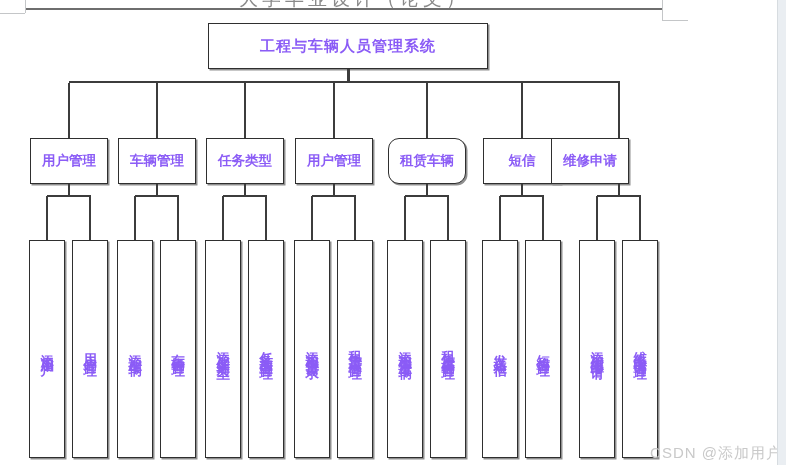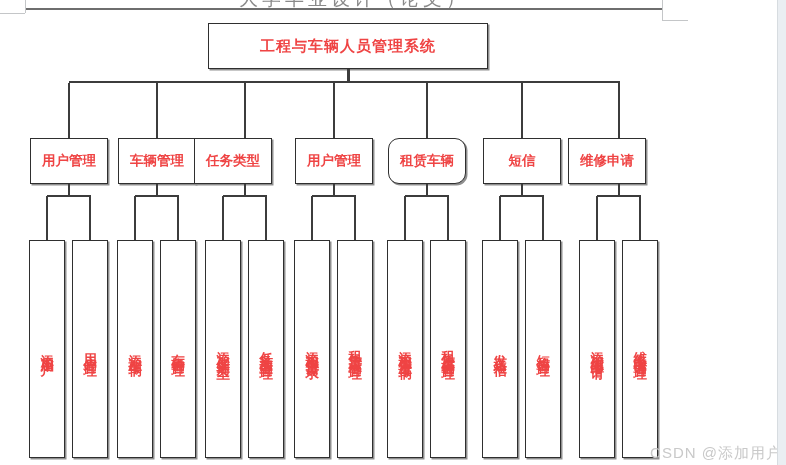--- a/index.html
+++ b/index.html
@@ -10,21 +10,21 @@
   .doc-header{position:absolute; left:239px; top:-14px; font-size:19px; letter-spacing:4px;
               color:#8a8a8a; white-space:nowrap; font-family:"Liberation Serif", serif;}
   .header-rule{position:absolute; left:25px; top:8px; width:637px; height:2px; background:#6e6e6e;}
 
   
   .mark{position:absolute; background:#c4c6c8;}
 
   
   .box{position:absolute; background:#ffffff; border:1.6px solid #2f2f2f;
        box-shadow:1.5px 1.5px 0 #8f8f8f; display:flex; align-items:center; justify-content:center;
-       font-weight:bold; color:#ef4444; box-sizing:border-box; text-align:center;}
+       font-weight:bold; color:#8b5cf6; box-sizing:border-box; text-align:center;}
   .root{left:208px; top:23px; width:280px; height:46px; font-size:15px; letter-spacing:1px;}
   .l2{top:138px; width:78px; height:46px; font-size:13.5px;}
   .l3{top:240px; width:36px; height:218px; font-size:13.5px;}
   .v{writing-mode:vertical-rl; text-orientation:upright; letter-spacing:3px; line-height:1;}
 
   
   .ln{position:absolute; background:#3c3c3c;}
 
   
   .scrollbar{position:absolute; right:0; top:0; width:8px; height:465px; background:#eaeef2;
@@ -54,25 +54,25 @@
   <div class="ln" style="left:68px;  top:83px; width:2px; height:55px;"></div>
   <div class="ln" style="left:156px; top:83px; width:2px; height:55px;"></div>
   <div class="ln" style="left:244px; top:83px; width:2px; height:55px;"></div>
   <div class="ln" style="left:333px; top:83px; width:2px; height:55px;"></div>
   <div class="ln" style="left:426px; top:83px; width:2px; height:55px;"></div>
   <div class="ln" style="left:521px; top:83px; width:2px; height:55px;"></div>
   <div class="ln" style="left:618px; top:83px; width:2px; height:55px;"></div>
 
   <div class="box l2" style="left:30px;">用户管理</div>
   <div class="box l2" style="left:118px;">车辆管理</div>
-  <div class="box l2" style="left:194px;text-align:center;">任务类型</div>
+  <div class="box l2" style="left:206px;text-align:center;">任务类型</div>
   <div class="box l2" style="left:295px;">用户管理</div>
   <div class="box l2" style="left:388px;border-radius:11px;">租赁车辆</div>
   <div class="box l2" style="left:483px;">短信</div>
-  <div class="box l2" style="left:568px;">维修申请</div>
+  <div class="box l2" style="left:551px;">维修申请</div>
 
   <div class="ln" style="left:68px;  top:184px; width:2px; height:12px;"></div>
   <div class="ln" style="left:47px;  top:195px; width:44px; height:2px;"></div>
   <div class="ln" style="left:46px;  top:196px; width:2px; height:44px;"></div>
   <div class="ln" style="left:89px;  top:196px; width:2px; height:44px;"></div>
 
   <div class="ln" style="left:156px; top:184px; width:2px; height:12px;"></div>
   <div class="ln" style="left:135px; top:195px; width:44px; height:2px;"></div>
   <div class="ln" style="left:134px; top:196px; width:2px; height:44px;"></div>
   <div class="ln" style="left:177px; top:196px; width:2px; height:44px;"></div>

